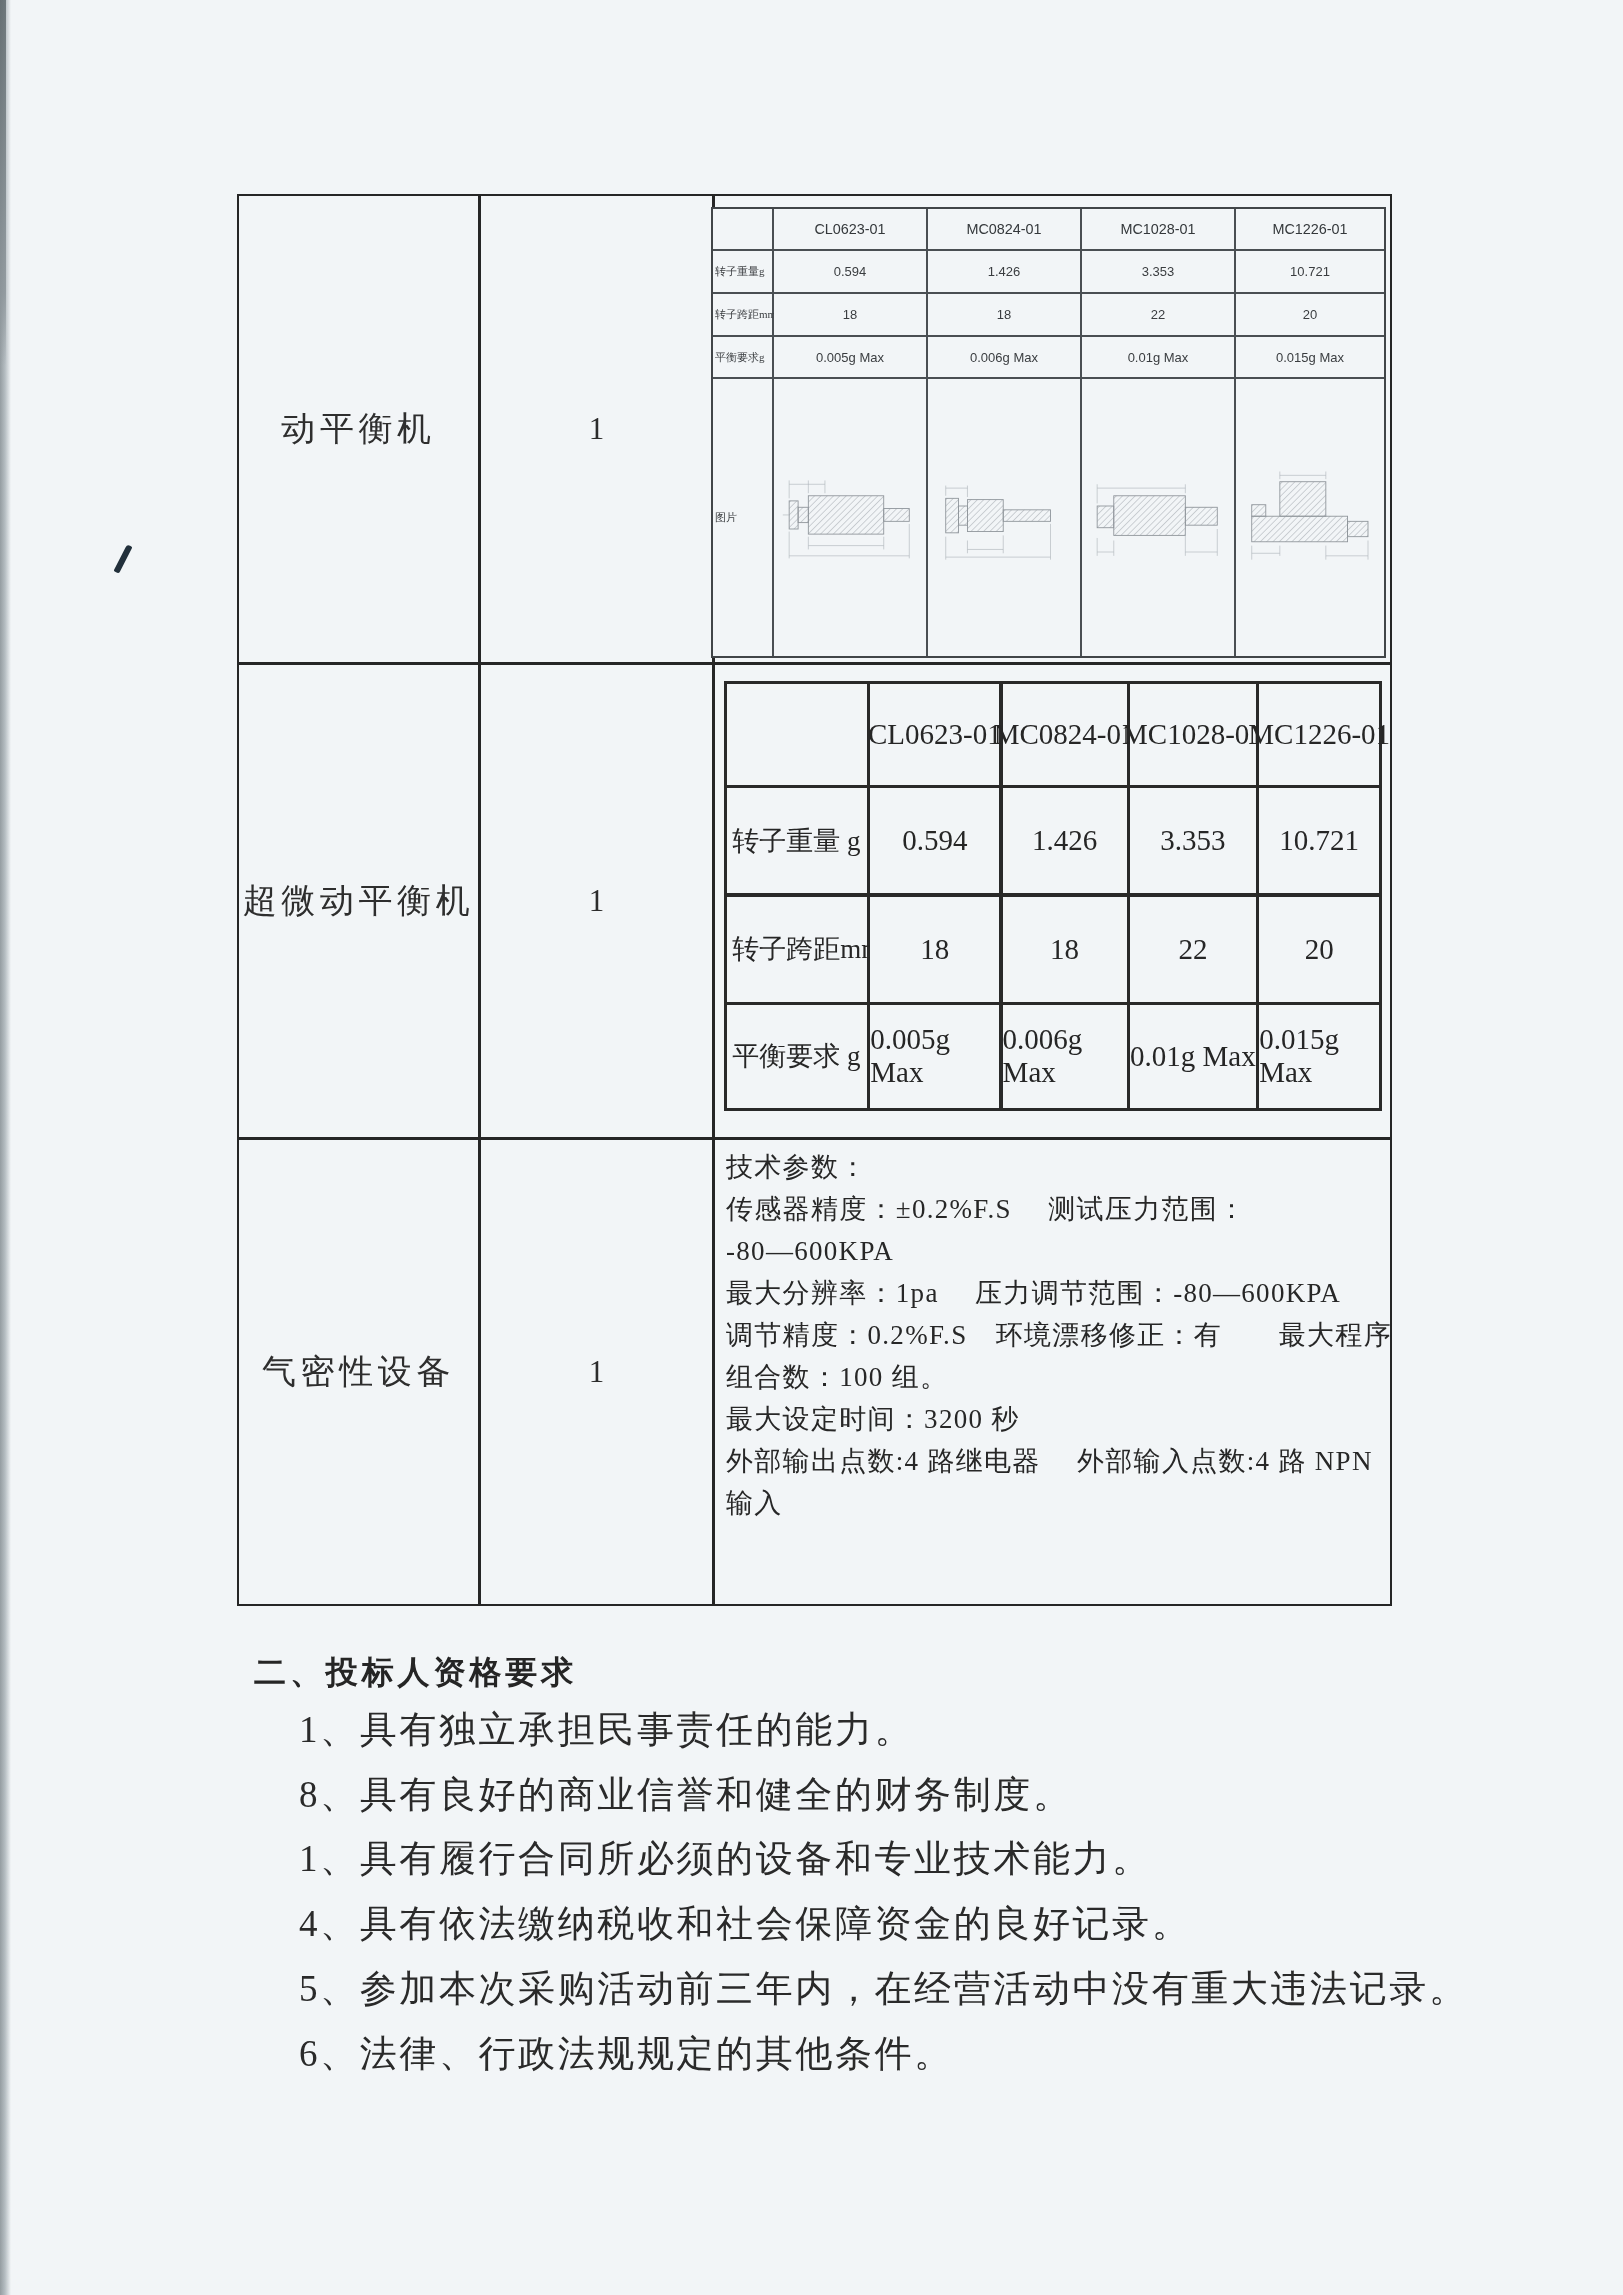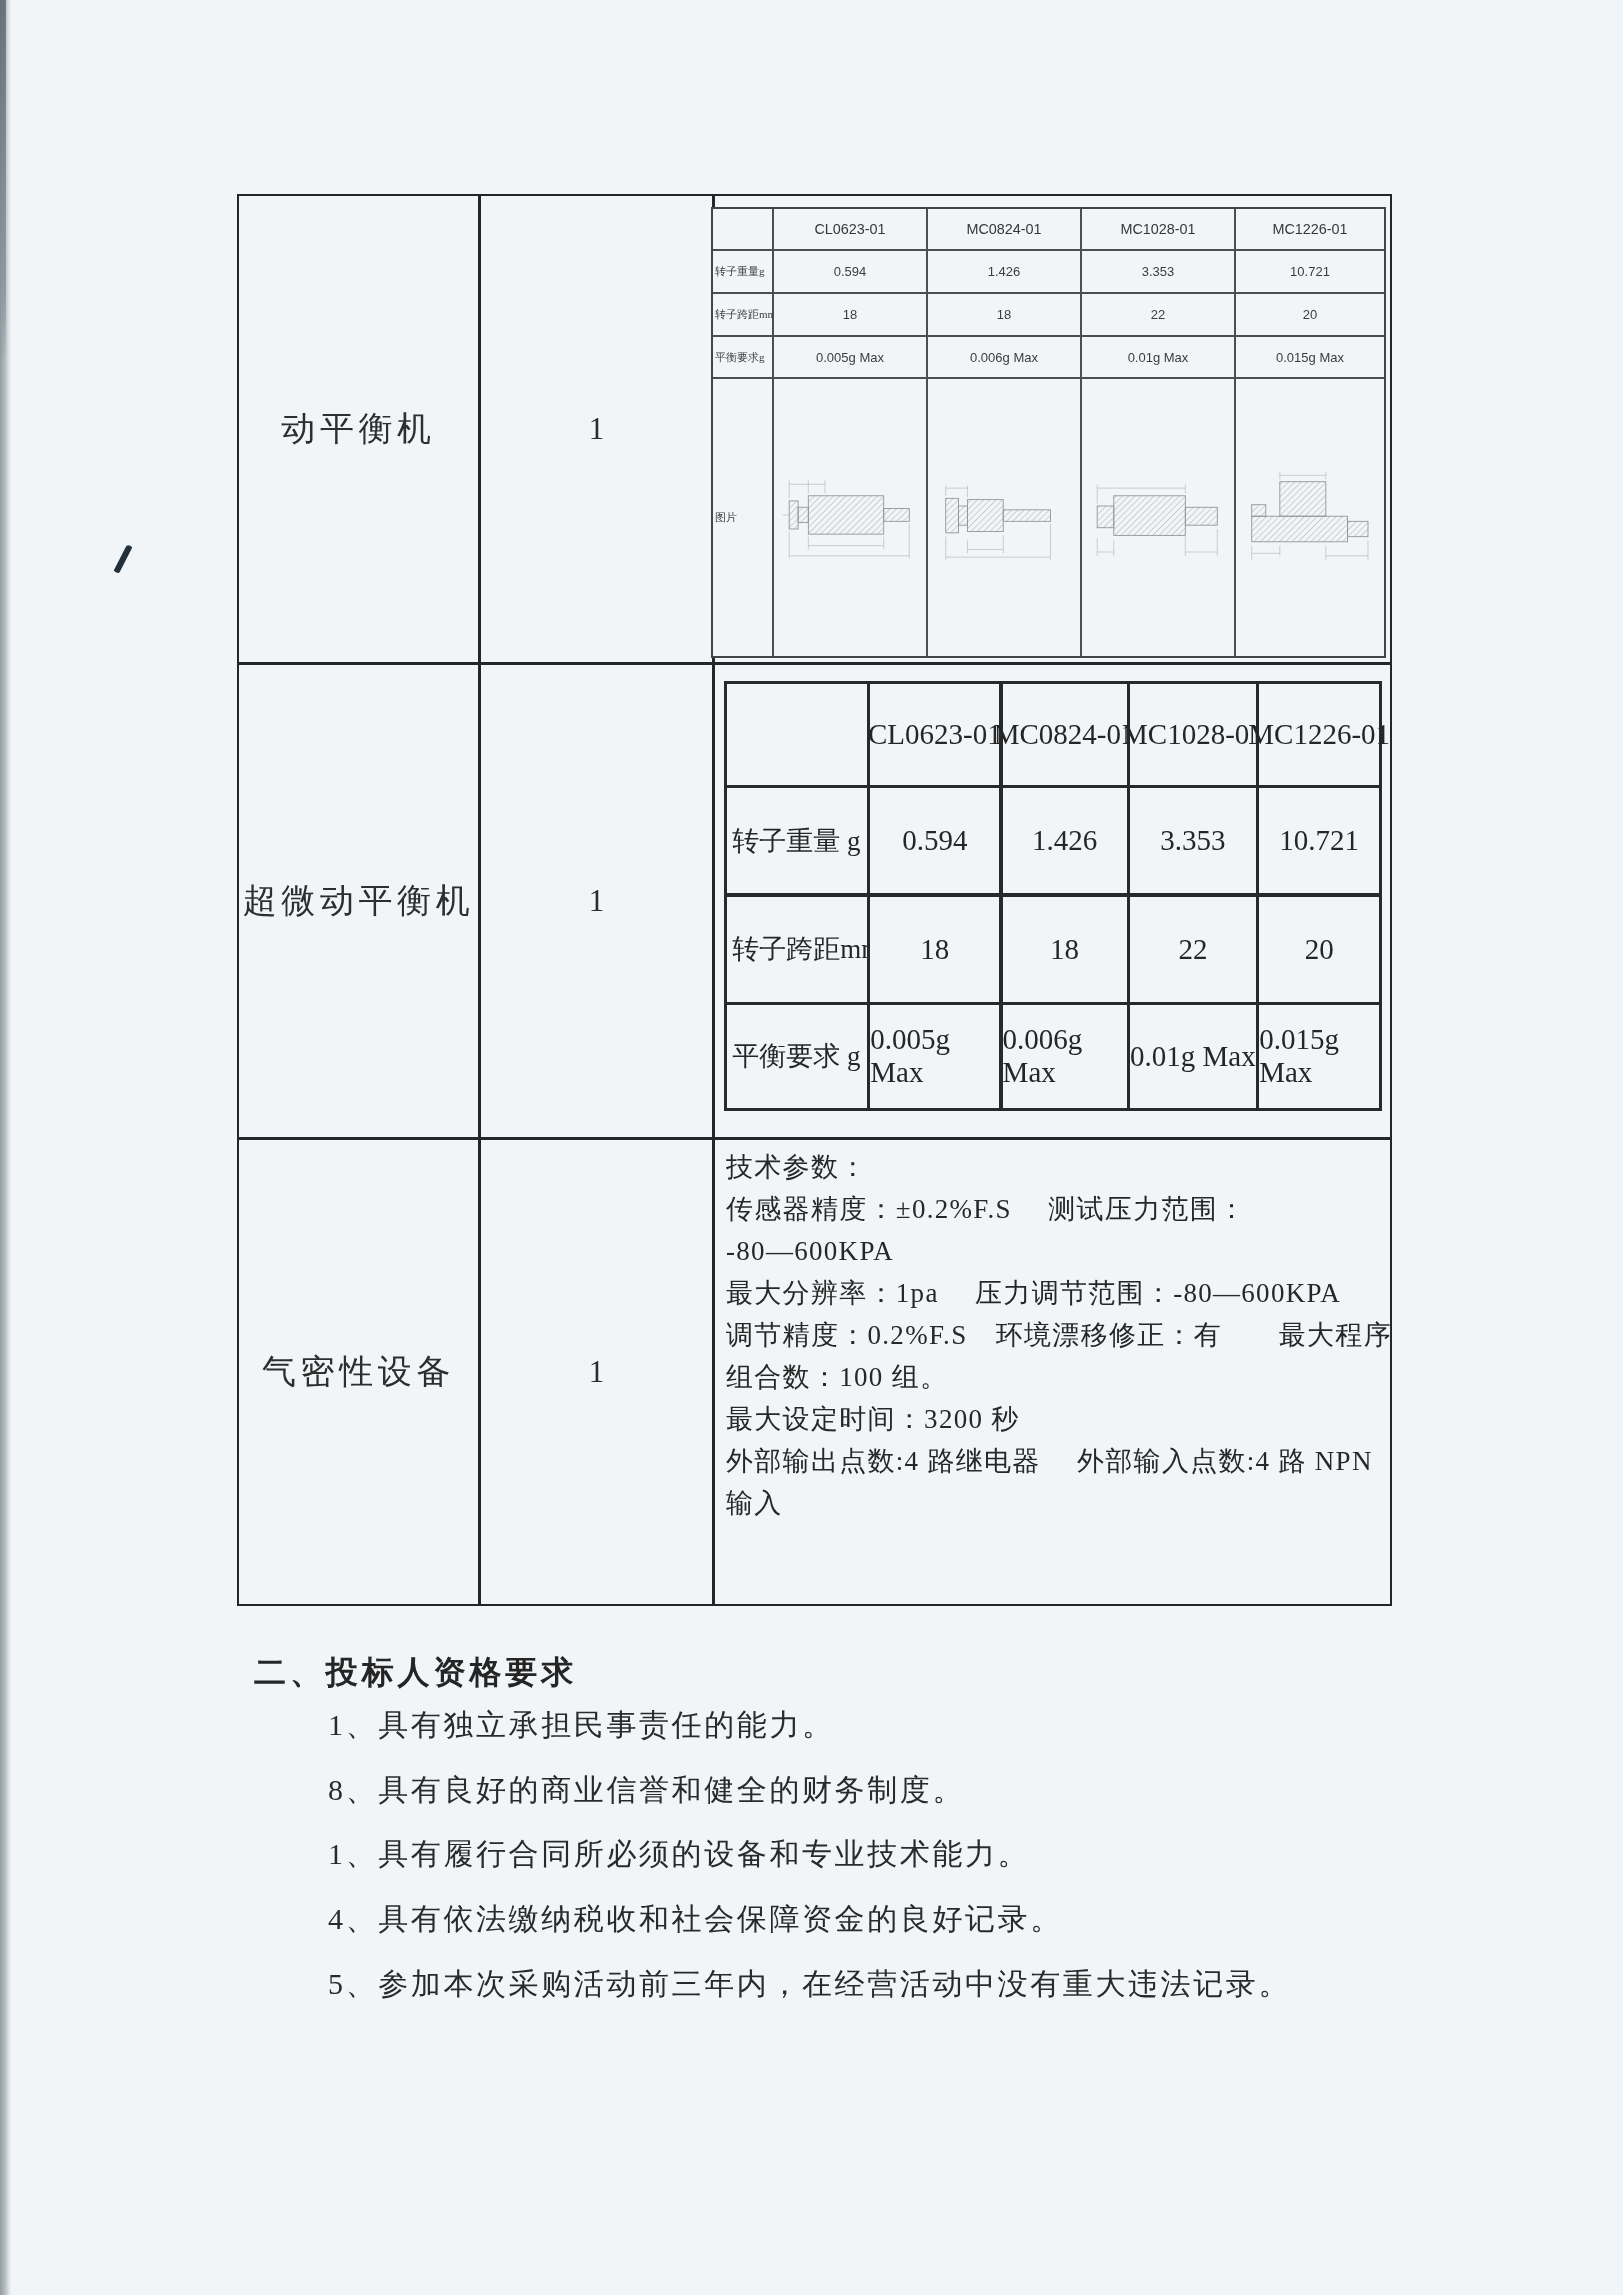--- a/index.html
+++ b/index.html
@@ -76,22 +76,22 @@
     font-size:27px;line-height:42px;letter-spacing:1.3px;color:#272727;
   }
   .tech div{white-space:nowrap;}
 
   
   .sec-heading{
     position:absolute;left:254px;top:1651px;
     font-size:32px;font-weight:600;letter-spacing:3.9px;color:#252525;
   }
   .req-item{
-    position:absolute;left:328px;
-    font-size:30px;letter-spacing:2.6px;white-space:nowrap;color:#2a2a2a;
+    position:absolute;left:299px;
+    font-size:37px;letter-spacing:2.6px;white-space:nowrap;color:#2a2a2a;
   }
   .i0{top:1705px;} .i1{top:1770px;} .i2{top:1834px;}
   .i3{top:1899px;} .i4{top:1964px;} .i5{top:2029px;}
 
   .drawing{opacity:.75;}
 </style>
 </head>
 <body>
 
 <svg width="0" height="0" style="position:absolute">
@@ -275,15 +275,16 @@
       <div>输入</div>
     </div>
   </div>
 
   <div class="sec-heading">二、投标人资格要求</div>
   <div class="req-item i0">1、具有独立承担民事责任的能力。</div>
   <div class="req-item i1">8、具有良好的商业信誉和健全的财务制度。</div>
   <div class="req-item i2">1、具有履行合同所必须的设备和专业技术能力。</div>
   <div class="req-item i3">4、具有依法缴纳税收和社会保障资金的良好记录。</div>
   <div class="req-item i4">5、参加本次采购活动前三年内，在经营活动中没有重大违法记录。</div>
+  <div class="req-item i5">6、法律、行政法规规定的其他条件。</div>
 
 </div>
 
 
 </body></html>

